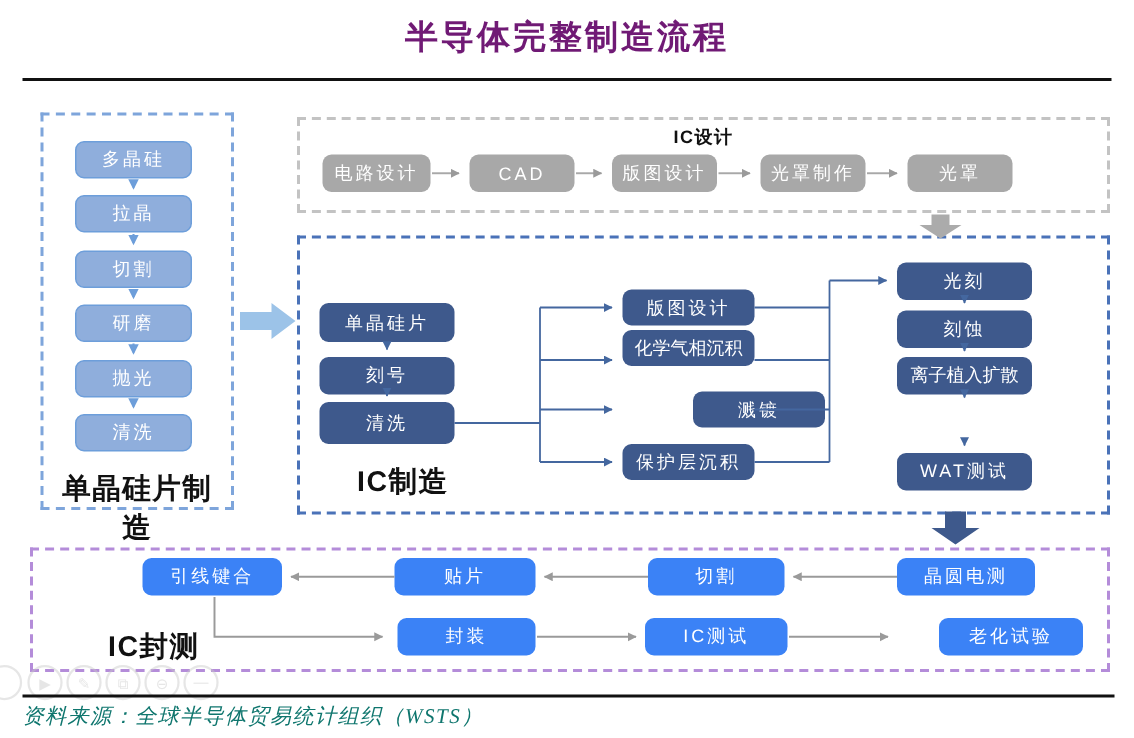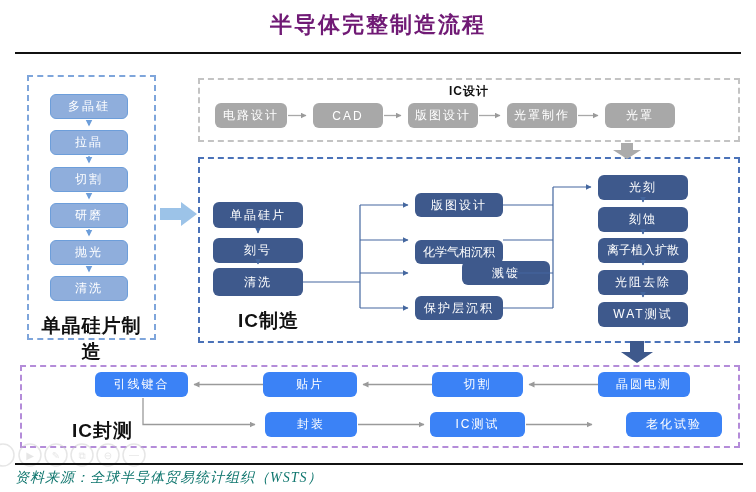--- a/index.html
+++ b/index.html
@@ -53,27 +53,26 @@
   <div class="box gy" style="left:408px;top:103px;width:70px;height:25px;">版图设计</div>
   <div class="box gy" style="left:507px;top:103px;width:70px;height:25px;">光罩制作</div>
   <div class="box gy" style="left:605px;top:103px;width:70px;height:25px;">光罩</div>
 
   <div class="panel panel-mfg"></div>
   <div class="seclabel" style="left:238px;top:308px;">IC制造</div>
   <div class="box nv" style="left:213px;top:202px;width:90px;height:26px;">单晶硅片</div>
   <div class="box nv" style="left:213px;top:238px;width:90px;height:25px;">刻号</div>
   <div class="box nv" style="left:213px;top:268px;width:90px;height:28px;">清洗</div>
   <div class="box nv" style="left:415px;top:193px;width:88px;height:24px;">版图设计</div>
-  <div class="box nv" style="left:415px;top:240px;width:88px;height:24px;letter-spacing:0;">化学气相沉积</div>
+  <div class="box nv" style="left:415px;top:220px;width:88px;height:24px;letter-spacing:0;">化学气相沉积</div>
   <div class="box nv" style="left:415px;top:261px;width:88px;height:24px;margin-left:47px;">溅镀</div>
   <div class="box nv" style="left:415px;top:296px;width:88px;height:24px;">保护层沉积</div>
   <div class="box nv" style="left:598px;top:207px;width:90px;height:25px;">刻蚀</div>
   <div class="box nv" style="left:598px;top:175px;width:90px;height:25px;">光刻</div>
   <div class="box nv" style="left:598px;top:238px;width:90px;height:25px;letter-spacing:0;">离子植入扩散</div>
-  <div class="box nv" style="left:598px;top:270px;width:90px;height:25px;">光阻去除</div>
   <div class="box nv" style="left:598px;top:302px;width:90px;height:25px;">WAT测试</div>
 
   <div class="panel panel-pkg"></div>
   <div class="seclabel" style="left:72px;top:418px;">IC封测</div>
   <div class="box pl" style="left:95px;top:372px;width:93px;height:25px;">引线键合</div>
   <div class="box pl" style="left:263px;top:372px;width:94px;height:25px;">贴片</div>
   <div class="box pl" style="left:432px;top:372px;width:91px;height:25px;">切割</div>
   <div class="box pl" style="left:598px;top:372px;width:92px;height:25px;">晶圆电测</div>
   <div class="box pl" style="left:265px;top:412px;width:92px;height:25px;">封装</div>
   <div class="box pl" style="left:430px;top:412px;width:95px;height:25px;">IC测试</div>

